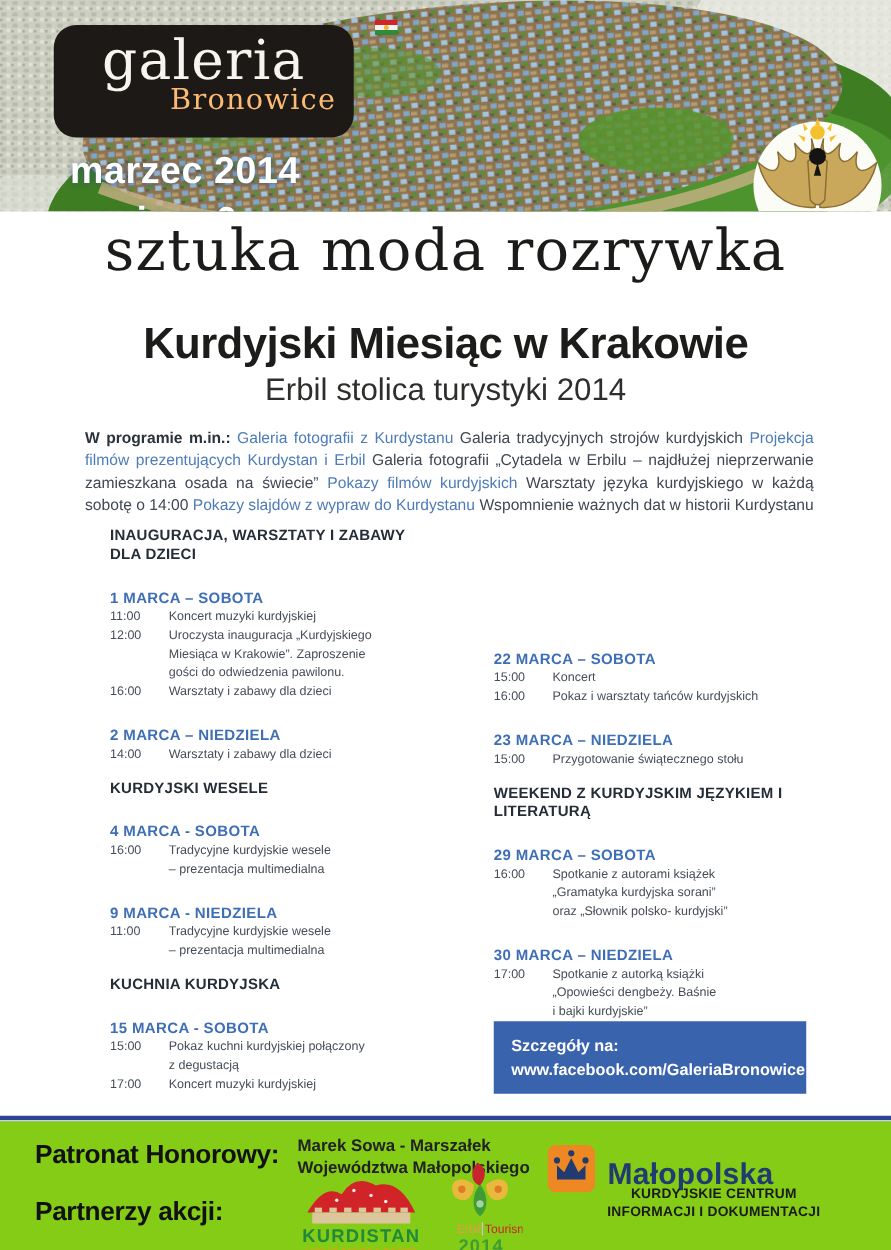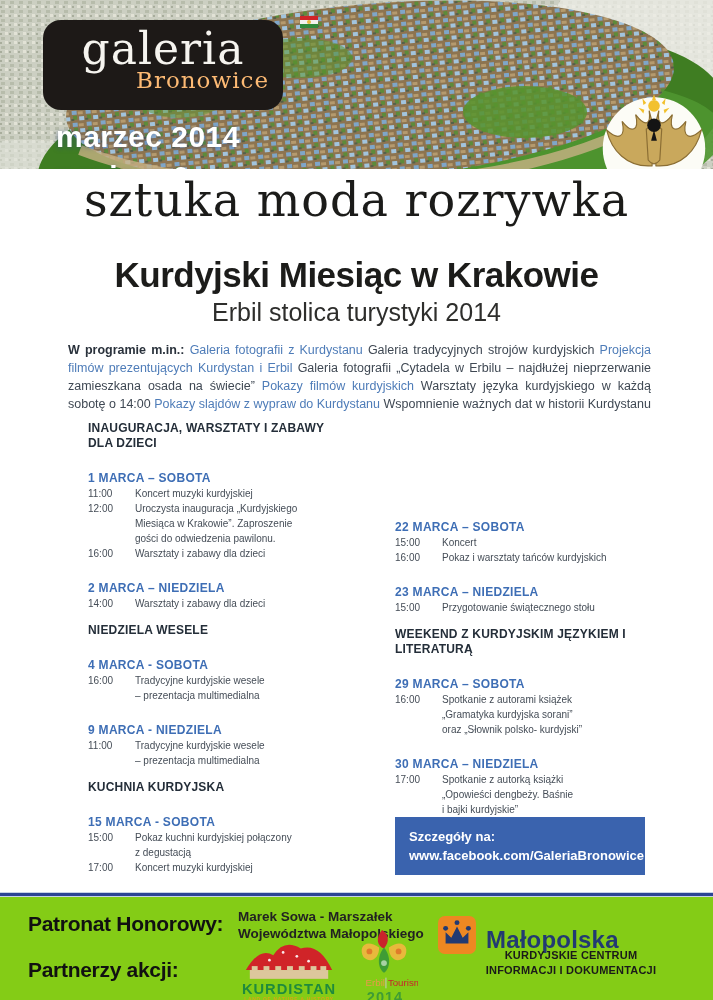--- a/index.html
+++ b/index.html
@@ -155,21 +155,21 @@
             <div class="event-text">Warsztaty i zabawy dla dzieci</div>
           </div>
         </div>
         <div class="day">
           <div class="day-date">2 MARCA – NIEDZIELA</div>
           <div class="event">
             <span class="time">14:00</span>
             <div class="event-text">Warsztaty i zabawy dla dzieci</div>
           </div>
         </div>
-        <div class="sec-header">NIEDZIELA WESELE</div>
+        <div class="sec-header">KURDYJSKI WESELE</div>
         <div class="day">
           <div class="day-date">4 MARCA - SOBOTA</div>
           <div class="event">
             <span class="time">16:00</span>
             <div class="event-text">Tradycyjne kurdyjskie wesele
 – prezentacja multimedialna</div>
           </div>
         </div>
         <div class="day">
           <div class="day-date">9 MARCA - NIEDZIELA</div>

